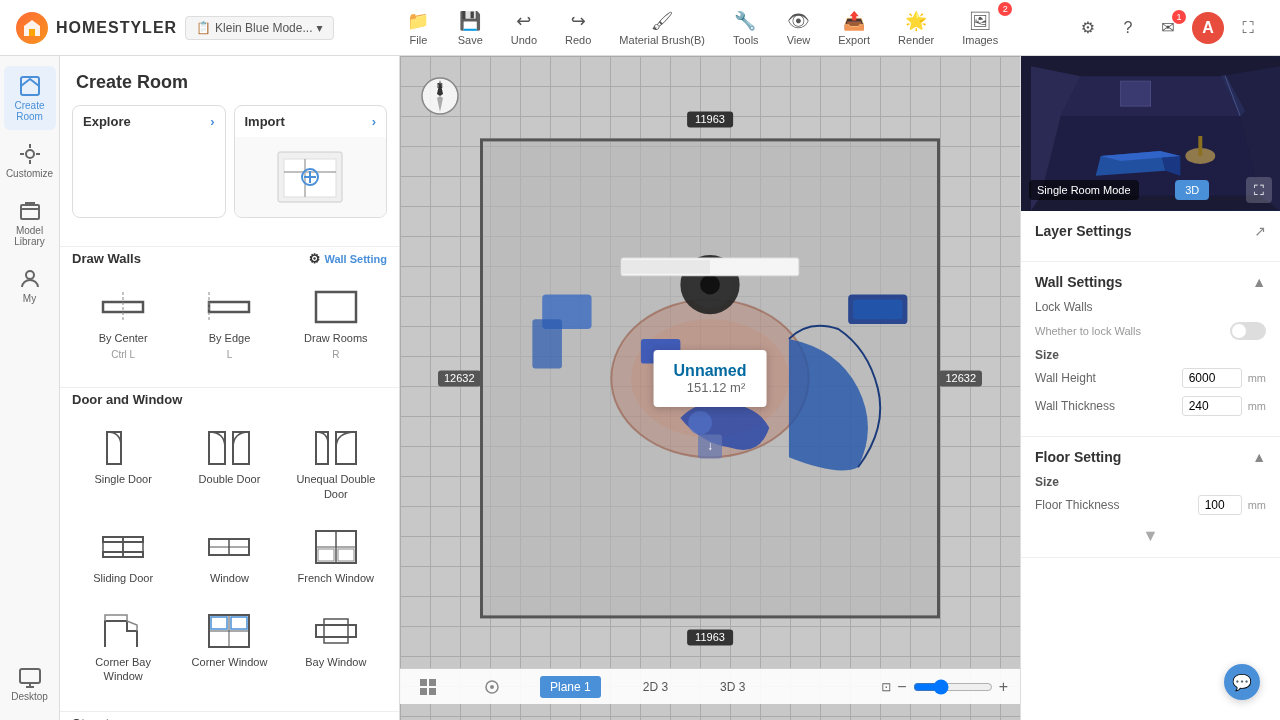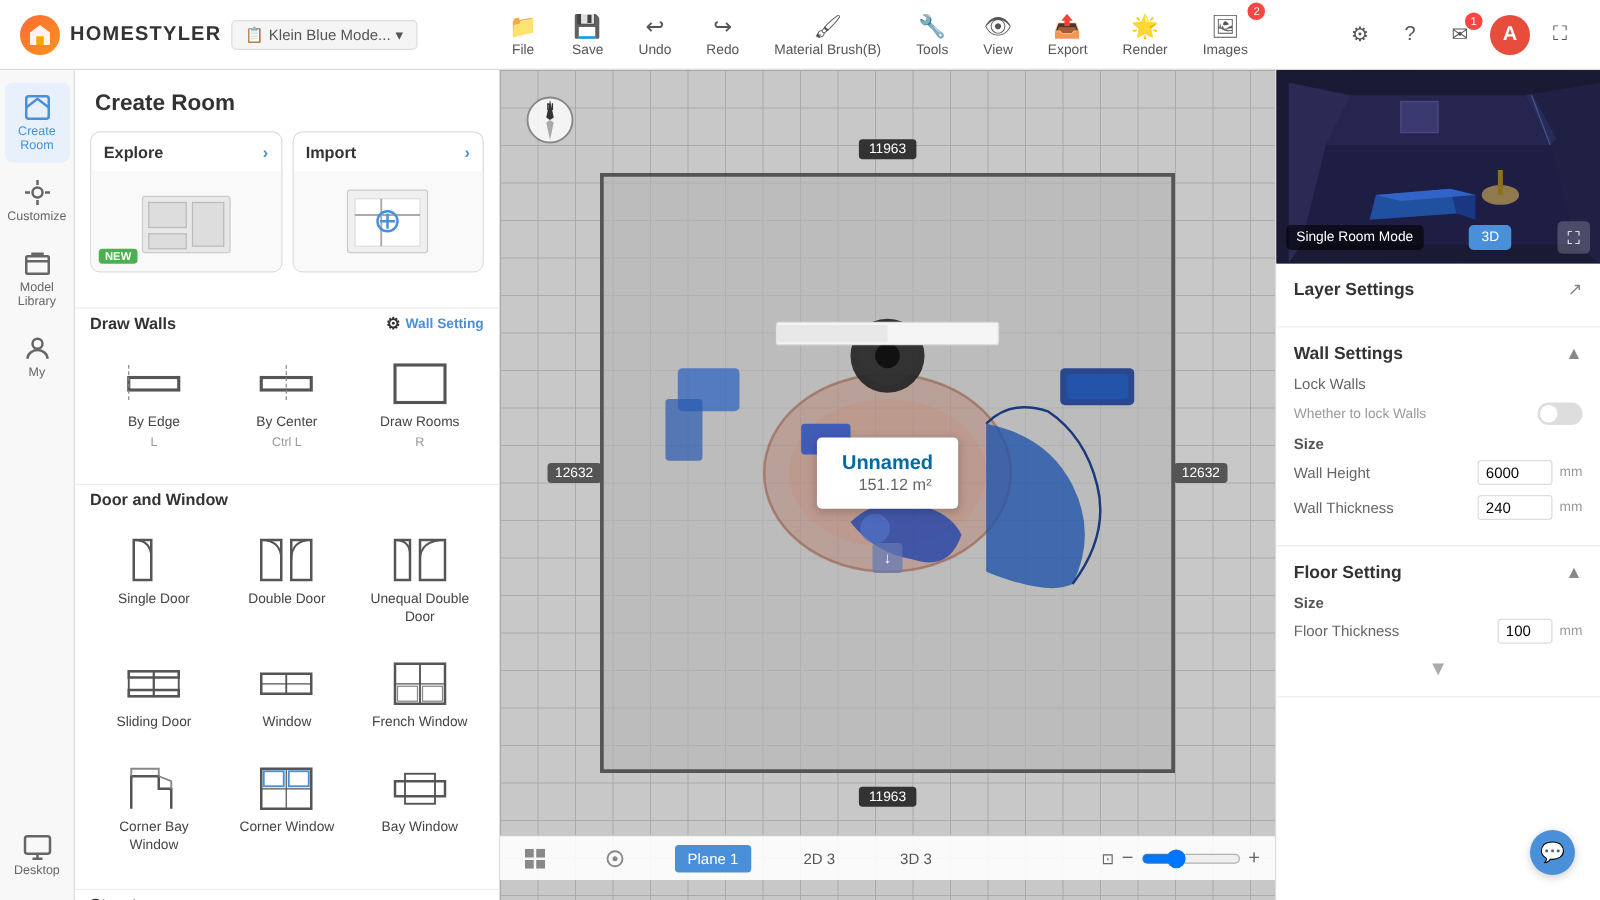--- a/index.html
+++ b/index.html
@@ -220,29 +220,20 @@
     <div class="sidebar-content">
       <div class="sidebar-title">Create Room</div>
 
       <div class="sidebar-section">
         <div class="cards-row">
           <div class="card">
             <div class="card-header">
               <span>Explore</span>
               <span class="card-arrow">›</span>
             </div>
-            <div class="card-image">
-              <svg width="80" height="60" viewBox="0 0 80 60">
-                <rect x="5" y="10" width="70" height="45" rx="2" fill="#e8e8e8" stroke="#ccc"></rect>
-                <rect x="10" y="15" width="30" height="20" fill="#ddd" stroke="#bbb"></rect>
-                <rect x="45" y="15" width="25" height="35" fill="#ddd" stroke="#bbb"></rect>
-                <rect x="10" y="40" width="30" height="12" fill="#ddd" stroke="#bbb"></rect>
-              </svg>
-              <div class="new-badge">NEW</div>
-            </div>
           </div>
           <div class="card">
             <div class="card-header">
               <span>Import</span>
               <span class="card-arrow">›</span>
             </div>
             <div class="card-image">
               <svg width="80" height="60" viewBox="0 0 80 60">
                 <rect x="8" y="5" width="64" height="50" rx="2" fill="#f0f0f0" stroke="#ccc"></rect>
                 <rect x="14" y="12" width="52" height="38" fill="white" stroke="#ddd"></rect>
@@ -265,36 +256,36 @@
             <span style="font-size:13px;">⚙</span>
             <span style="font-size:11px;color:#4a90d9;">Wall Setting</span>
           </div>
         </div>
         <div class="items-grid">
 
           <div class="grid-item">
             <div class="grid-item-icon">
               <svg width="48" height="38" viewBox="0 0 48 38">
                   <rect x="4" y="14" width="40" height="10" fill="none" stroke="#555" stroke-width="2.5"></rect>
+                  <line x1="24" y1="4" x2="24" y2="34" stroke="#888" stroke-width="1" stroke-dasharray="3,2"></line>
+                </svg>
+            </div>
+            <span class="grid-item-label">By Center</span>
+            <span class="grid-item-sub">Ctrl L</span>
+          </div>
+
+          <div class="grid-item">
+            <div class="grid-item-icon">
+              <svg width="48" height="38" viewBox="0 0 48 38">
+                  <rect x="4" y="14" width="40" height="10" fill="none" stroke="#555" stroke-width="2.5"></rect>
                   <line x1="4" y1="4" x2="4" y2="34" stroke="#888" stroke-width="1" stroke-dasharray="3,2"></line>
                 </svg>
             </div>
             <span class="grid-item-label">By Edge</span>
             <span class="grid-item-sub">L</span>
-          </div>
-
-          <div class="grid-item">
-            <div class="grid-item-icon">
-              <svg width="48" height="38" viewBox="0 0 48 38">
-                  <rect x="4" y="14" width="40" height="10" fill="none" stroke="#555" stroke-width="2.5"></rect>
-                  <line x1="24" y1="4" x2="24" y2="34" stroke="#888" stroke-width="1" stroke-dasharray="3,2"></line>
-                </svg>
-            </div>
-            <span class="grid-item-label">By Center</span>
-            <span class="grid-item-sub">Ctrl L</span>
           </div>
 
           <div class="grid-item">
             <div class="grid-item-icon">
               <svg width="48" height="38" viewBox="0 0 48 38">
                   <rect x="4" y="4" width="40" height="30" fill="none" stroke="#555" stroke-width="2.5"></rect>
                 </svg>
             </div>
             <span class="grid-item-label">Draw Rooms</span>
             <span class="grid-item-sub">R</span>

